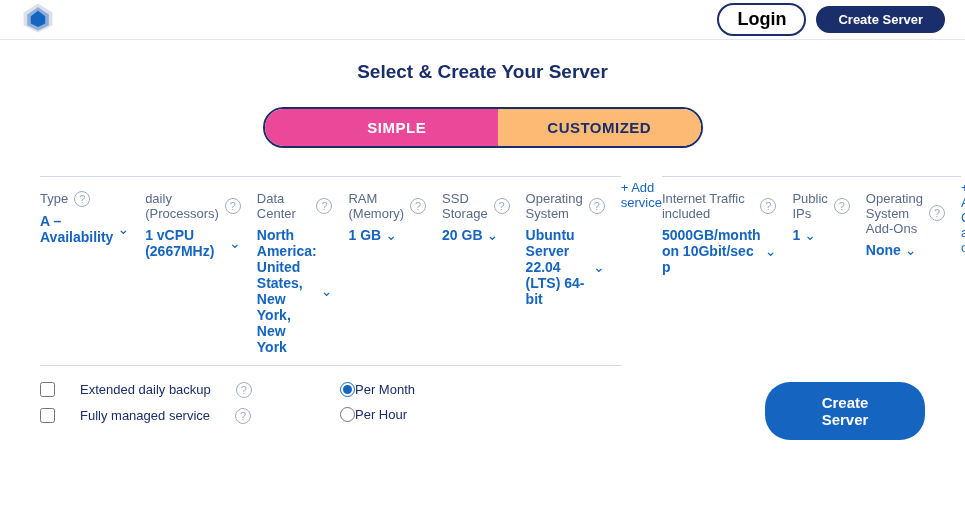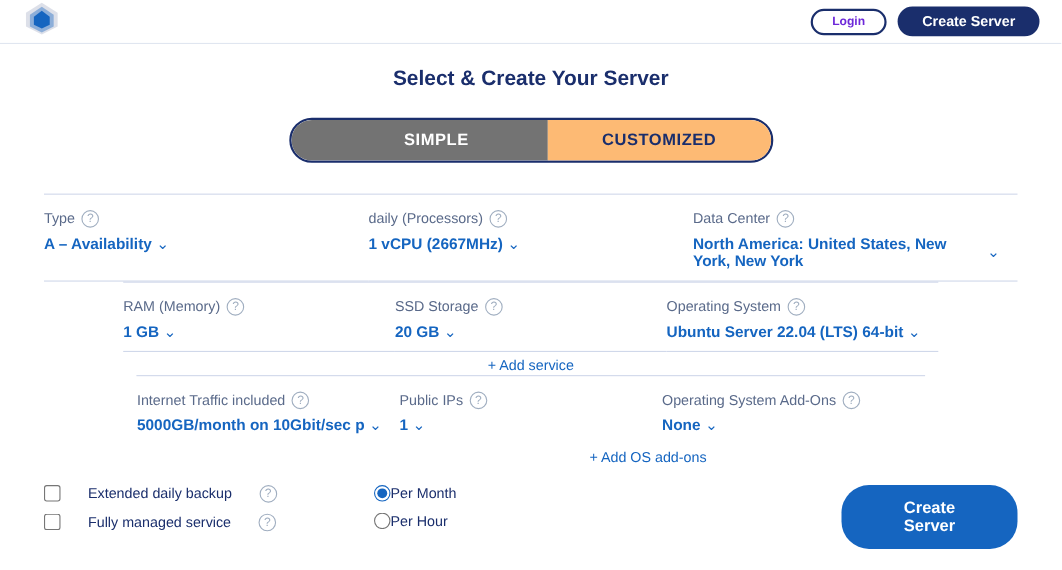--- a/index.html
+++ b/index.html
@@ -28,25 +28,25 @@
     }
 
     .header-right {
       display: flex;
       gap: 10px;
       align-items: center;
     }
 
     .btn-outline {
       border: 2px solid #1a2e6c;
-      color: #6d28d9;
+      color: #000000;
       background: #fff;
       border-radius: 20px;
       padding: 4px 18px;
-      font-size: 11px;
+      font-size: 18px;
       cursor: pointer;
       font-weight: 600;
     }
 
     .btn-solid {
       border: none;
       color: #fff;
       background: #1a2e6c;
       border-radius: 20px;
       padding: 6px 22px;
@@ -89,21 +89,21 @@
       flex: 1;
       padding: 10px 0;
       text-align: center;
       font-size: 15px;
       font-weight: 700;
       cursor: pointer;
       letter-spacing: 0.5px;
     }
 
     .toggle-btn.active {
-      background: #737373;
+      background: #ec4899;
       color: #fff;
       padding-left: 31px;
     }
 
     .toggle-btn.inactive {
       background: #fdba74;
       color: #1a2e6c;
     }
 
     .form-cell {
@@ -240,22 +240,21 @@
       border-radius: 25px;
       padding: 12px 36px;
       font-size: 15px;
       font-weight: 700;
       cursor: pointer;
     }
     
 
     .form-grid-outer {
       display: flex;
-      flex-direction: column;
-      align-items: center;
+      flex-direction: row;
     }
 
     .form-row {
       display: grid;
       grid-template-columns: 1fr 1fr 1fr;
     }
 
     .form-row-border {
       border-top: 1px solid #d0d8ea;
     }

